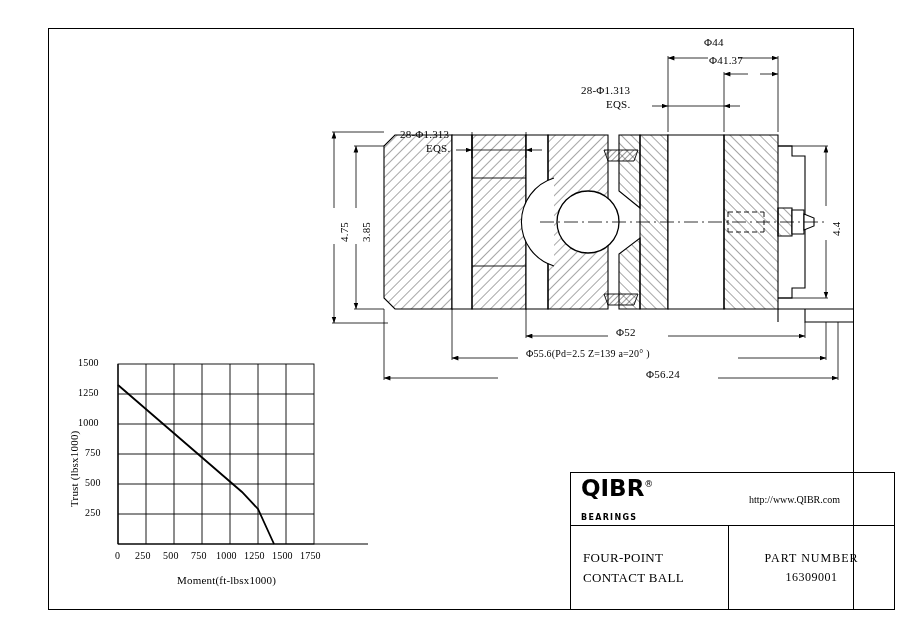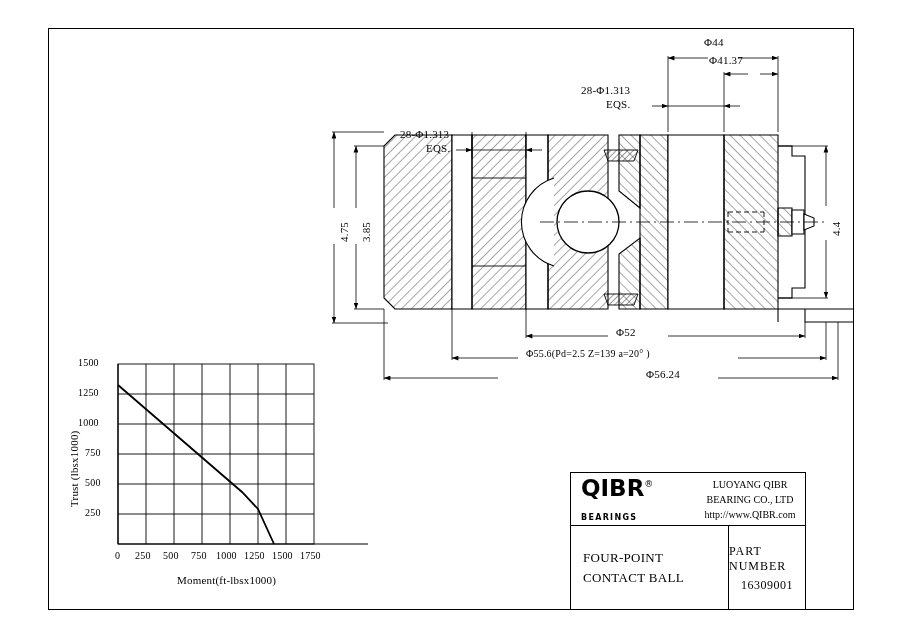--- a/index.html
+++ b/index.html
@@ -16,21 +16,21 @@
 
   
   #draw{position:absolute;left:48px;top:28px;width:806px;height:582px;}
   #draw svg{position:absolute;left:0;top:0;}
 
   
   #chart{position:absolute;left:78px;top:352px;width:340px;height:250px;}
   #chart svg{position:absolute;left:0;top:0;}
 
   
-  .tb{position:absolute;left:570px;top:472px;width:236px;height:138px;border:1.5px solid #000;box-sizing:border-box;}
+  .tb{position:absolute;left:570px;top:472px;width:325px;height:138px;border:1.5px solid #000;box-sizing:border-box;}
   .tb .row1{position:relative;height:52px;border-bottom:1.5px solid #000;display:flex;align-items:center;}
   .tb .logo{width:118px;padding-left:10px;display:flex;flex-direction:column;justify-content:center;}
   .tb .logo .big{font-family:"DejaVu Sans",sans-serif;font-weight:bold;font-size:23px;letter-spacing:0px;line-height:1;}
   .tb .logo .big sup{font-size:9px;vertical-align:super;font-weight:normal;}
   .tb .logo .sub{font-family:"DejaVu Sans",sans-serif;font-size:8px;font-weight:bold;letter-spacing:1.3px;margin-top:13px;}
   .tb .co{flex:1;text-align:center;font-size:10px;line-height:1.5;padding-right:4px;}
   .tb .row2{position:relative;height:84px;display:flex;}
   .tb .desc{width:158px;border-right:1.5px solid #000;display:flex;flex-direction:column;justify-content:center;padding-left:12px;box-sizing:border-box;}
   .tb .desc div{font-size:13px;line-height:1.55;letter-spacing:.3px;}
   .tb .pn{flex:1;display:flex;flex-direction:column;align-items:center;justify-content:center;}
@@ -240,21 +240,20 @@
     <div class="lbl" style="left:75px;top:222px;font-size:11px;margin-left:24px;">Moment(ft-lbsx1000)</div>
   </div>
 
   <div class="tb">
     <div class="row1">
       <div class="logo">
         <div class="big"><span>QIBR</span><sup>®</sup></div>
         <div class="sub">BEARINGS</div>
       </div>
       <div class="co">
-        <div>LUOYANG QIBR BEARING CO., LTD</div>
         <div>http://www.QIBR.com</div>
       </div>
     </div>
     <div class="row2">
       <div class="desc">
         <div>FOUR-POINT</div>
         <div>CONTACT BALL</div>
       </div>
       <div class="pn">
         <div class="pn-title">PART  NUMBER</div>

